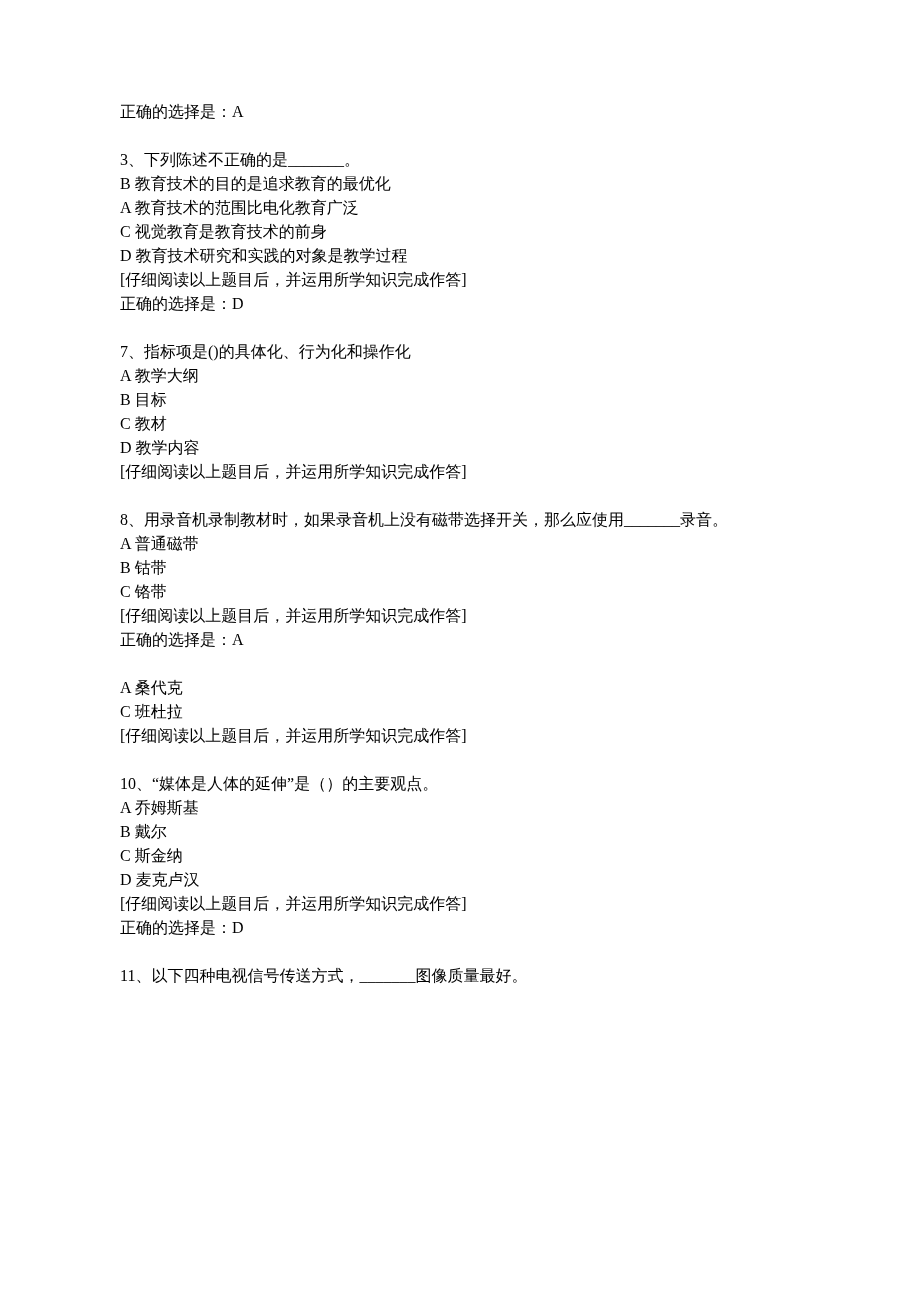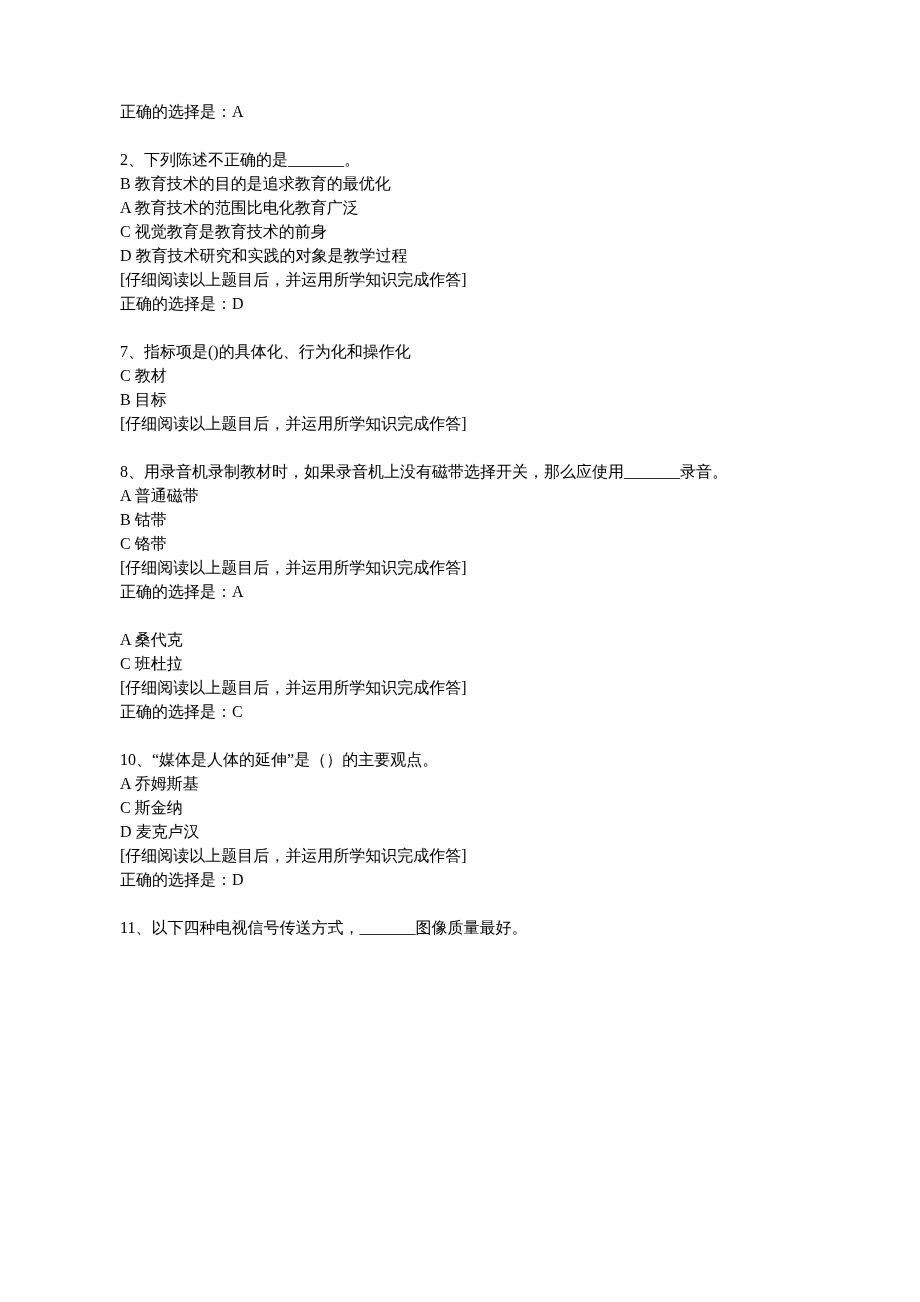--- a/index.html
+++ b/index.html
@@ -31,51 +31,53 @@
 <body>
 
 <div class="page">
 
   <div class="question-block">
     <div class="line">正确的选择是：A</div>
   </div>
 
   <div id="questions-container">
       <div class="question-block">
-        <div class="line">2、下列陈述不正确的是_______。</div>
+        <div class="line">3、下列陈述不正确的是_______。</div>
         <div class="line">B 教育技术的目的是追求教育的最优化</div>
         <div class="line">A 教育技术的范围比电化教育广泛</div>
         <div class="line">C 视觉教育是教育技术的前身</div>
         <div class="line">D 教育技术研究和实践的对象是教学过程</div>
         <div class="line">[仔细阅读以上题目后，并运用所学知识完成作答]</div>
         <div class="line">正确的选择是：D</div>
       </div>
       <div class="question-block">
         <div class="line">7、指标项是()的具体化、行为化和操作化</div>
+        <div class="line">A 教学大纲</div>
+        <div class="line">B 目标</div>
         <div class="line">C 教材</div>
-        <div class="line">B 目标</div>
+        <div class="line">D 教学内容</div>
         <div class="line">[仔细阅读以上题目后，并运用所学知识完成作答]</div>
       </div>
       <div class="question-block">
         <div class="line">8、用录音机录制教材时，如果录音机上没有磁带选择开关，那么应使用_______录音。</div>
         <div class="line">A 普通磁带</div>
         <div class="line">B 钴带</div>
         <div class="line">C 铬带</div>
         <div class="line">[仔细阅读以上题目后，并运用所学知识完成作答]</div>
         <div class="line">正确的选择是：A</div>
       </div>
       <div class="question-block">
         <div class="line">A 桑代克</div>
         <div class="line">C 班杜拉</div>
         <div class="line">[仔细阅读以上题目后，并运用所学知识完成作答]</div>
-        <div class="line">正确的选择是：C</div>
       </div>
       <div class="question-block">
         <div class="line">10、“媒体是人体的延伸”是（）的主要观点。</div>
         <div class="line">A 乔姆斯基</div>
+        <div class="line">B 戴尔</div>
         <div class="line">C 斯金纳</div>
         <div class="line">D 麦克卢汉</div>
         <div class="line">[仔细阅读以上题目后，并运用所学知识完成作答]</div>
         <div class="line">正确的选择是：D</div>
       </div>
       <div class="question-block">
         <div class="line">11、以下四种电视信号传送方式，_______图像质量最好。</div>
       </div>
     </div>
 

